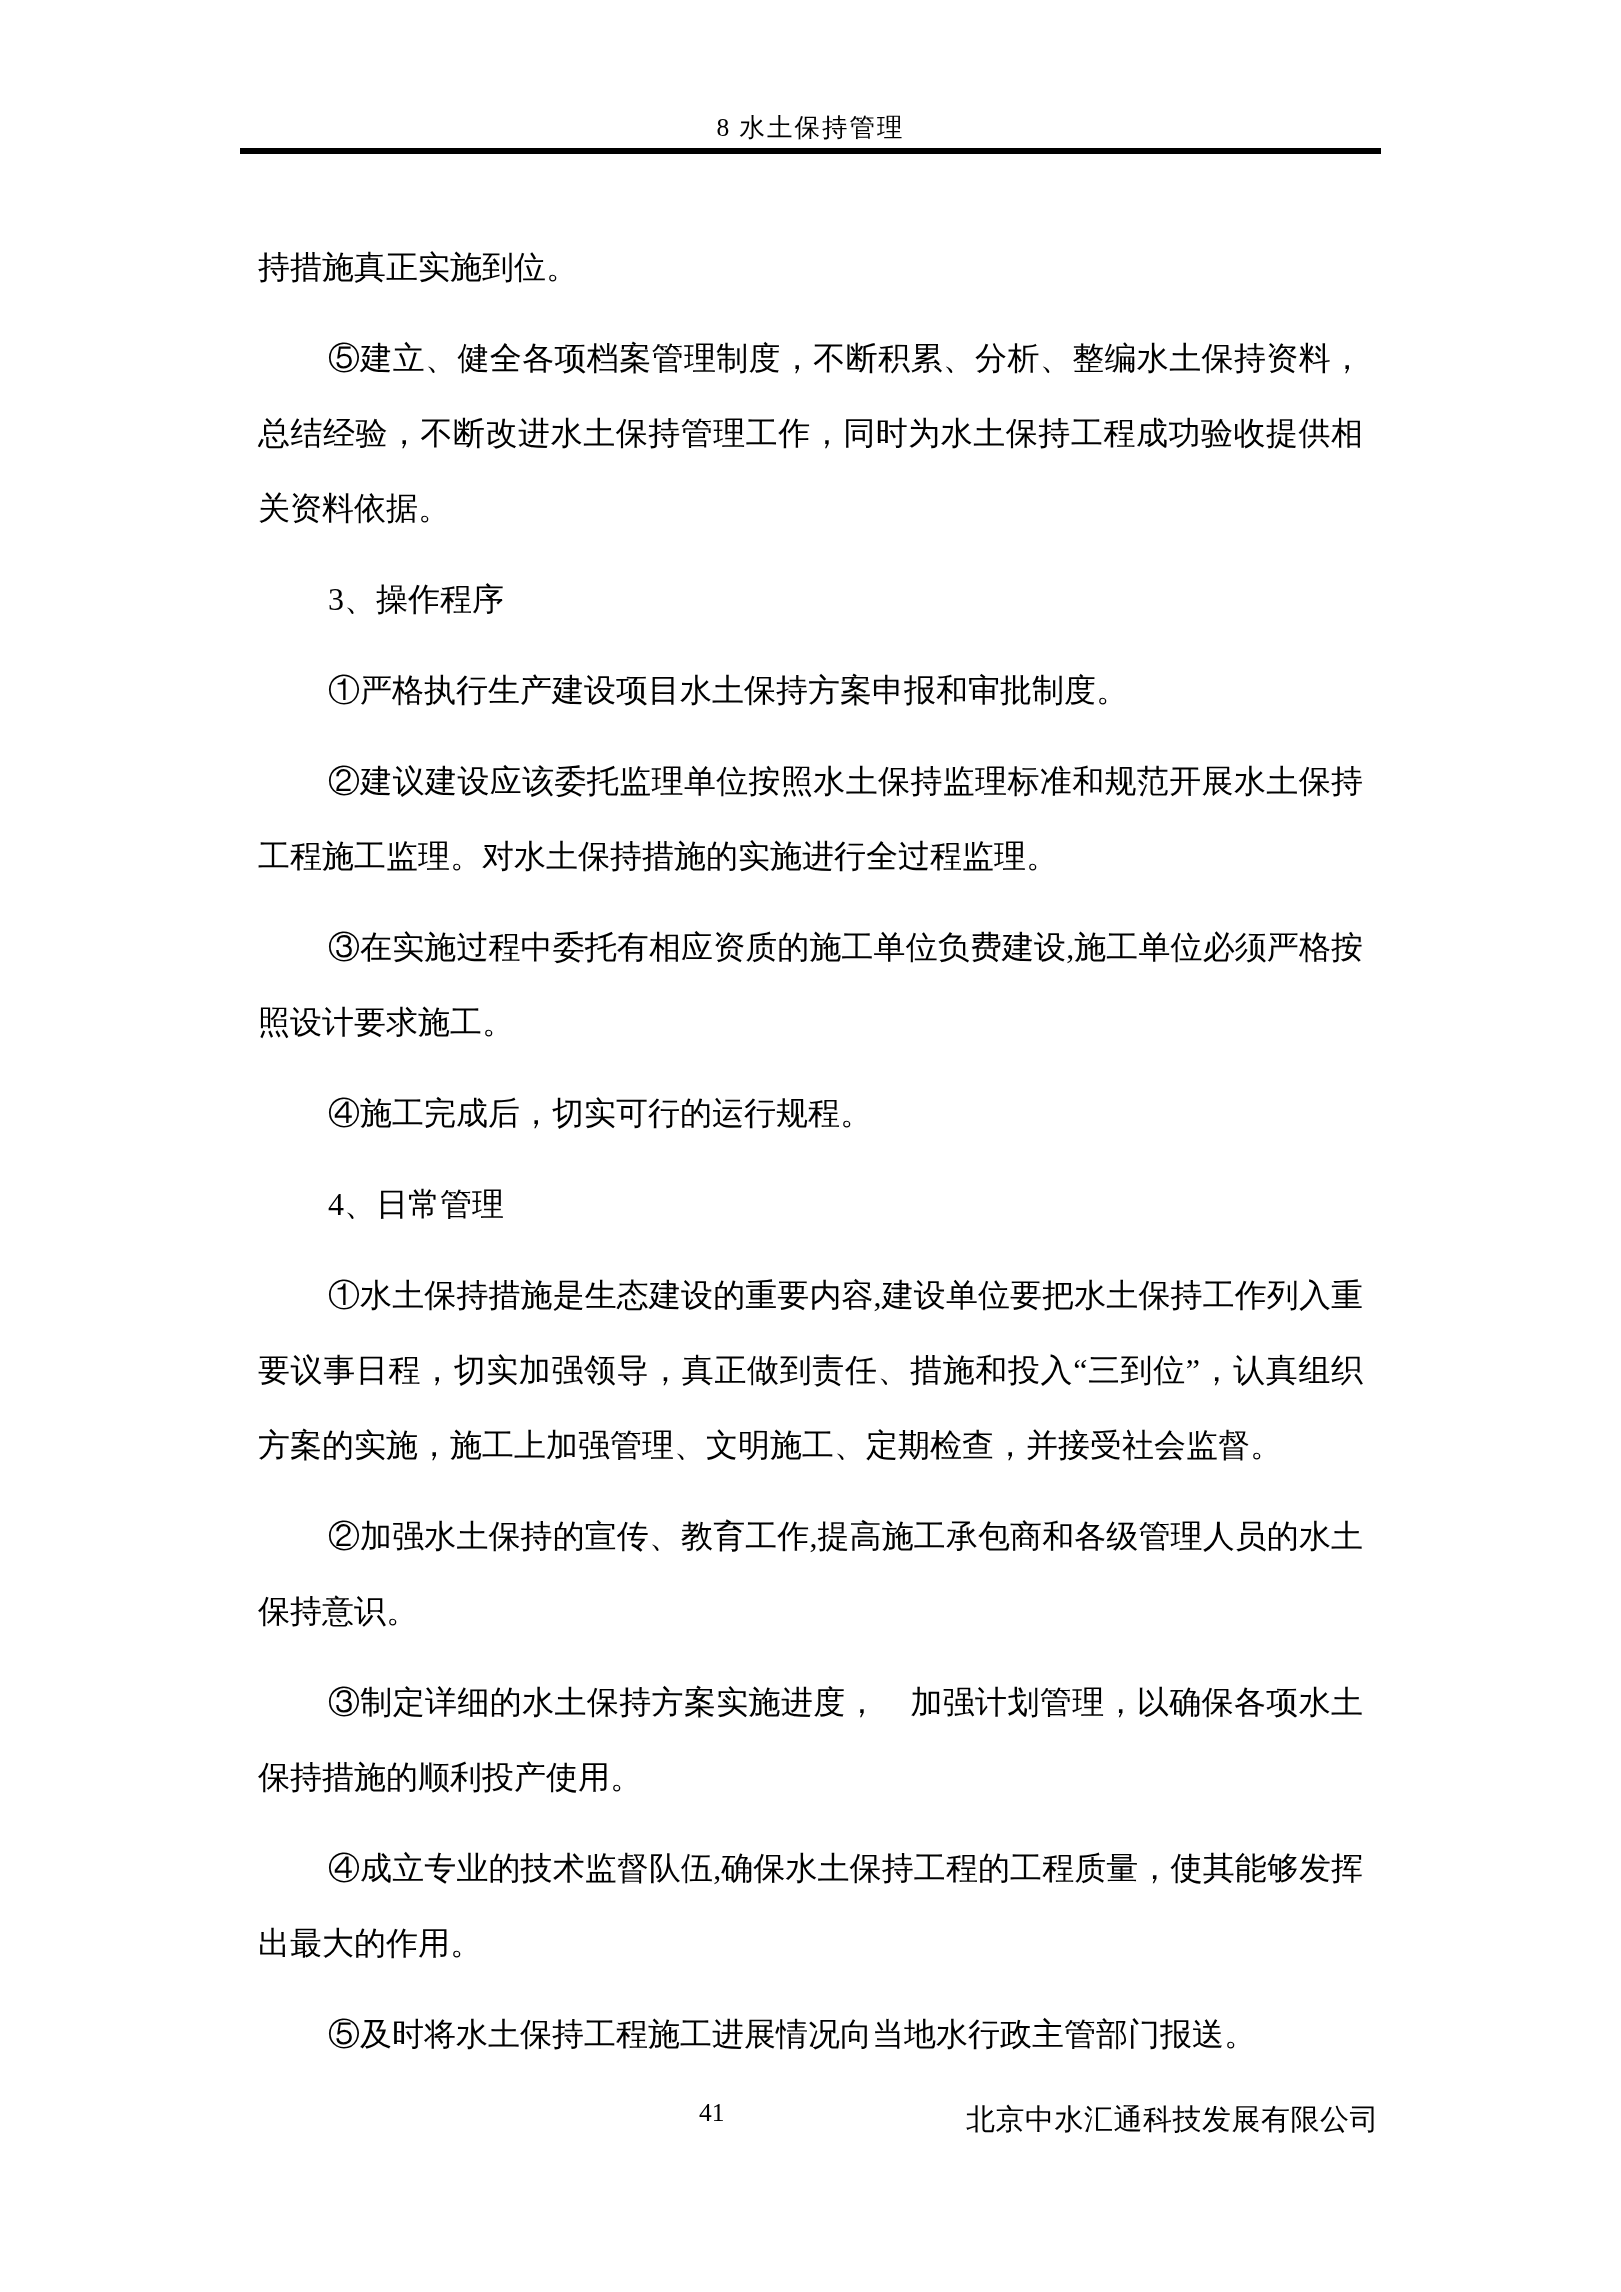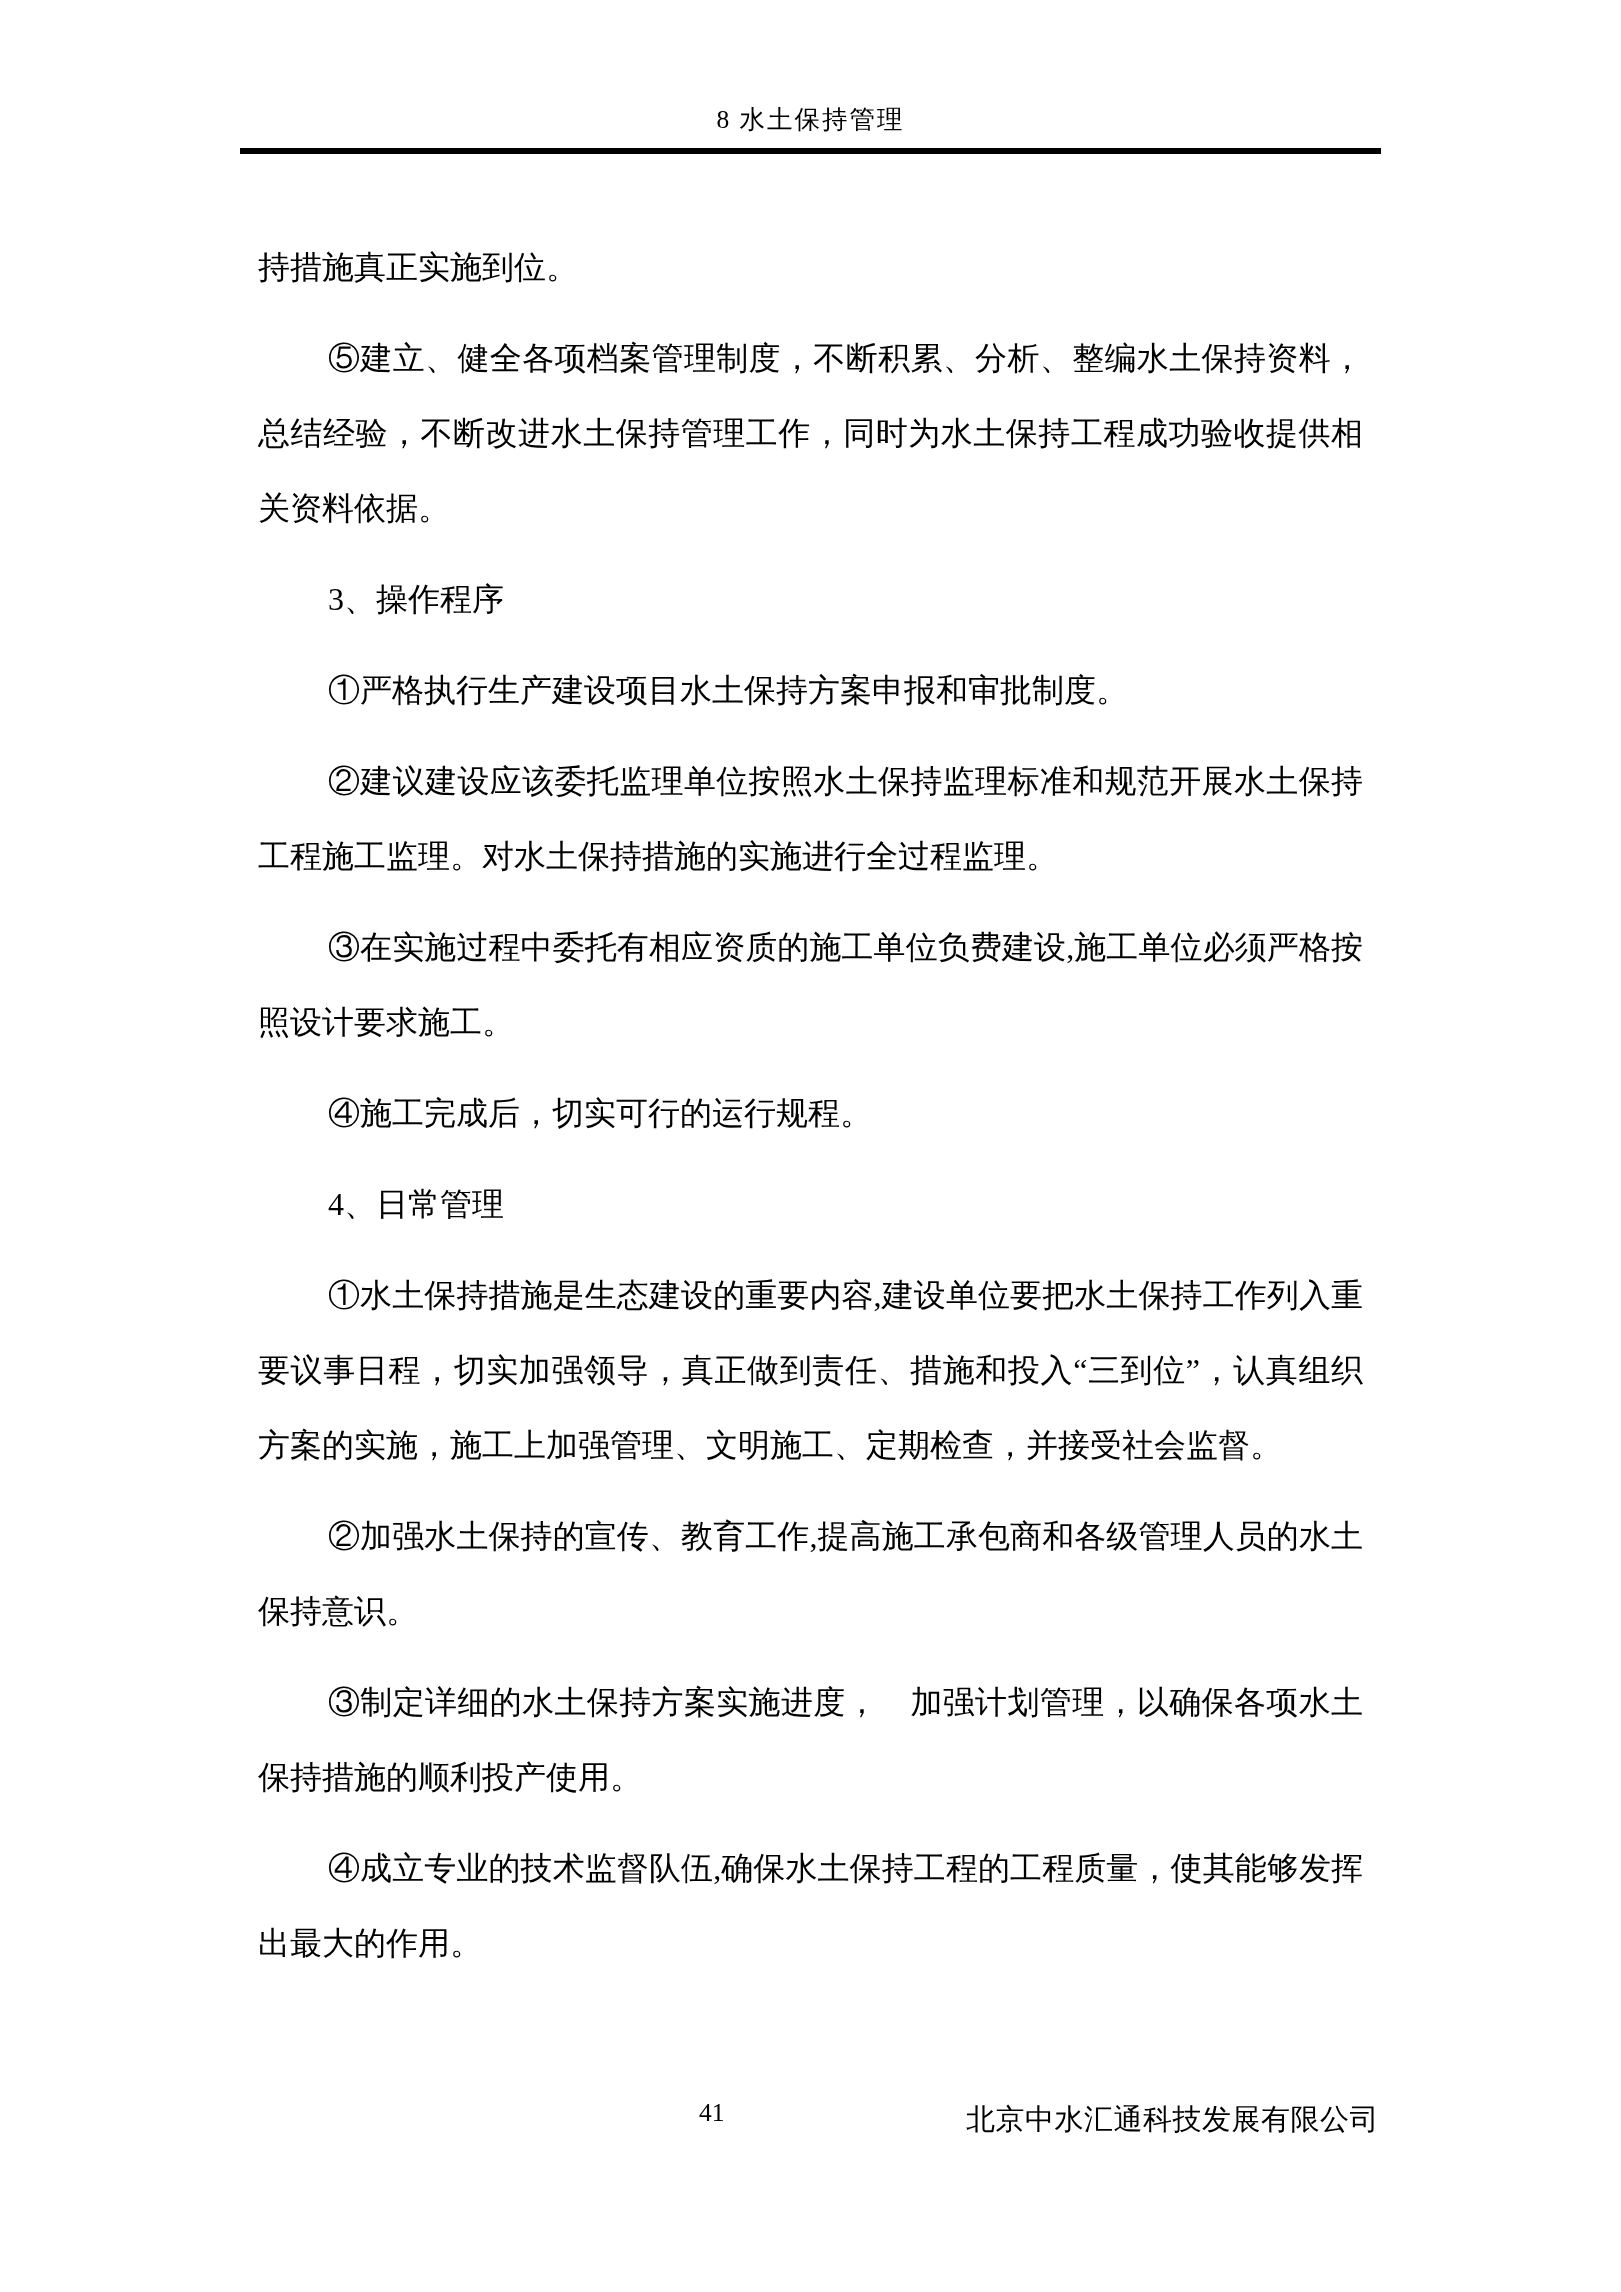--- a/index.html
+++ b/index.html
@@ -15,21 +15,21 @@
   
   .page-header {
     position: absolute;
     left: 242px;
     top: 0;
     width: 1137px;
     height: 157px;
   }
   .header-title {
     position: absolute;
-    top: 102px;
+    top: 110px;
     left: 0;
     width: 100%;
     text-align: center;
     font-size: 25.5px;
     letter-spacing: 2px;
     white-space: nowrap;
   }
   .header-rule {
     position: absolute;
     top: 148px;
@@ -96,20 +96,21 @@
     <p class="section-heading">3、操作程序</p>
     <p>①严格执行生产建设项目水土保持方案申报和审批制度。</p>
     <p>②建议建设应该委托监理单位按照水土保持监理标准和规范开展水土保持工程施工监理。对水土保持措施的实施进行全过程监理。</p>
     <p>③在实施过程中委托有相应资质的施工单位负费建设,施工单位必须严格按照设计要求施工。</p>
     <p>④施工完成后，切实可行的运行规程。</p>
     <p class="section-heading">4、日常管理</p>
     <p>①水土保持措施是生态建设的重要内容,建设单位要把水土保持工作列入重要议事日程，切实加强领导，真正做到责任、措施和投入“三到位”，认真组织方案的实施，施工上加强管理、文明施工、定期检查，并接受社会监督。</p>
     <p>②加强水土保持的宣传、教育工作,提高施工承包商和各级管理人员的水土保持意识。</p>
     <p>③制定详细的水土保持方案实施进度，　加强计划管理，以确保各项水土保持措施的顺利投产使用。</p>
     <p>④成立专业的技术监督队伍,确保水土保持工程的工程质量，使其能够发挥出最大的作用。</p>
+    <p>⑤及时将水土保持工程施工进展情况向当地水行政主管部门报送。</p>
   </div>
 
   <div class="page-footer">
     <span class="page-number">41</span>
     <span class="footer-company">北京中水汇通科技发展有限公司</span>
   </div>
 
 </div>
 
 

